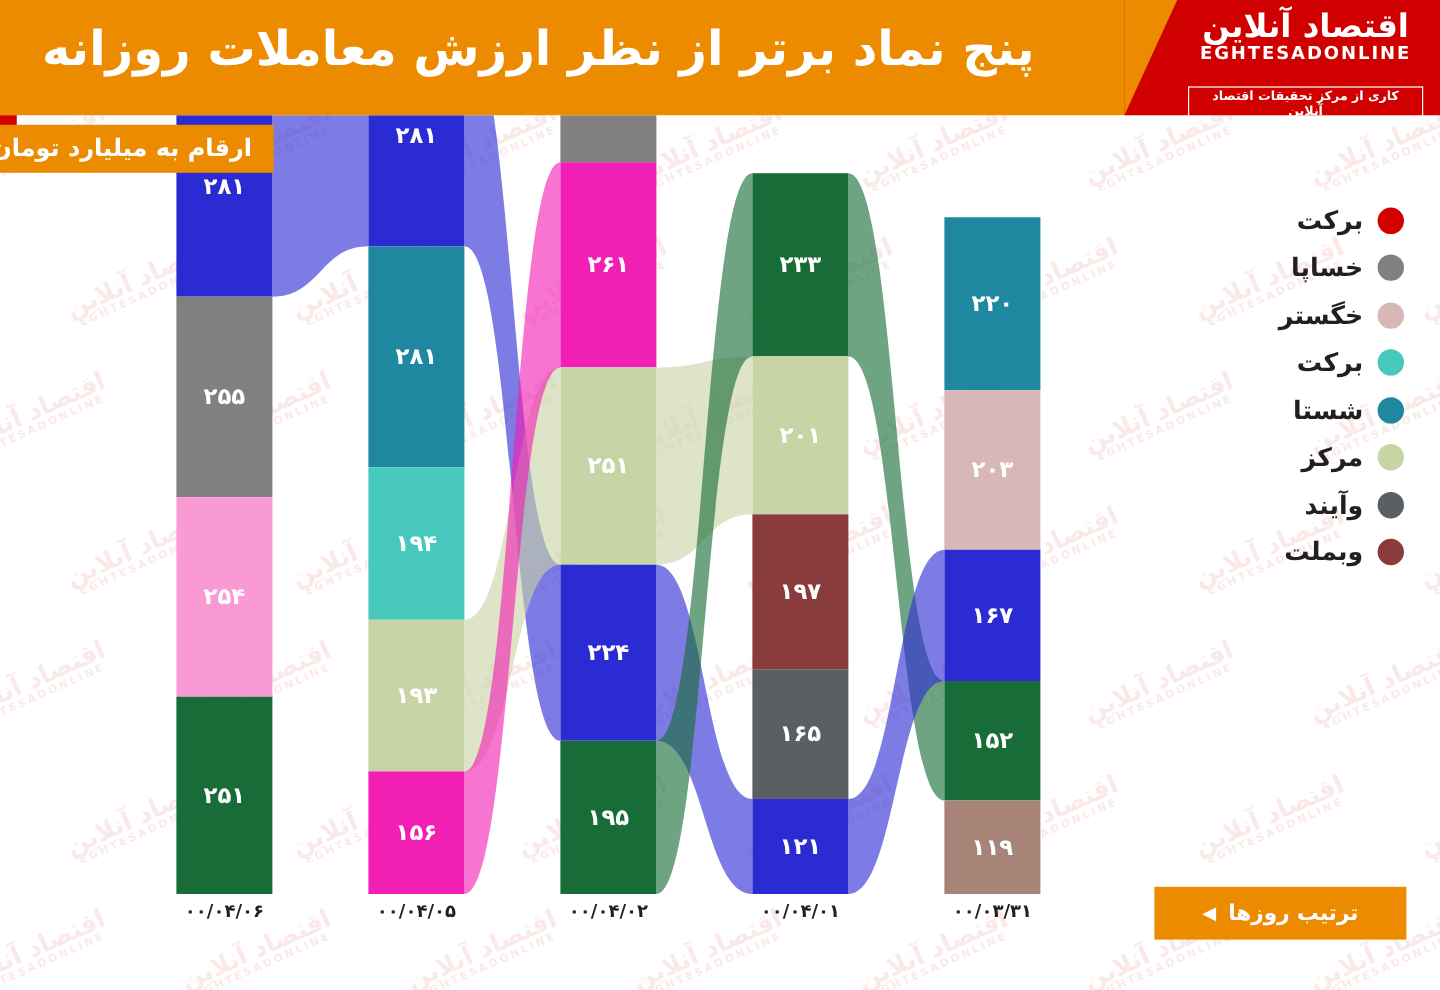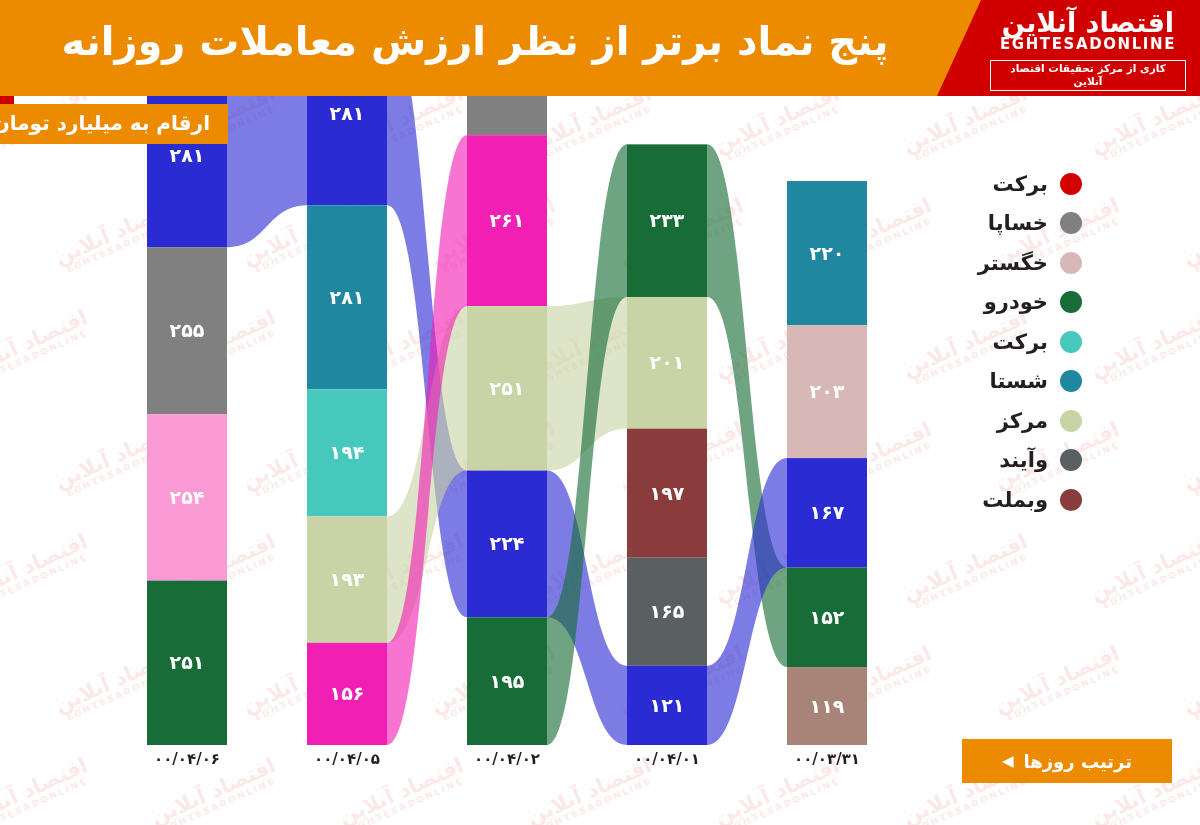--- a/index.html
+++ b/index.html
@@ -68,33 +68,33 @@
     letter-spacing: -1px; line-height: 1.1;
     direction: rtl;
   }
   #logo-en {
     font-size: 15px; font-weight: bold; color: #ffffff;
     letter-spacing: 1.6px; line-height: 1.1;
     direction: ltr;
     margin-top: -2px;
   }
   #logo-sub {
-    margin-top: 8px;
+    margin-top: 20px;
     display: inline-block;
     border: 1.5px solid #ffffff;
     padding: 1px 8px 2px 8px;
     font-size: 10.5px; font-weight: bold; color: #ffffff;
     direction: rtl;
     line-height: 1.25;
   }
   #main-title {
     position: absolute;
     top: 10px; right: 285px;
     width: 880px;
-    text-align: center;
+    text-align: left;
     font-size: 40px; font-weight: bold;
     color: #ffffff;
     direction: rtl;
     line-height: 1.55;
     letter-spacing: -0.5px;
     z-index: 6;
   }
   
   #header-sliver {
     position: absolute;
@@ -129,21 +129,21 @@
     gap: 10px;
     direction: rtl;
     z-index: 6;
     cursor: pointer;
   }
   #order-button .arrow { font-size: 15px; line-height: 1; }
 
   
   #legend {
     position: absolute;
-    left: 908px; top: 164px;
+    left: 996px; top: 164px;
     width: 190px;
     z-index: 6;
     direction: rtl;
   }
   .legend-item {
     display: flex; align-items: center; justify-content: flex-start;
     height: 39.5px;
     gap: 12px;
     padding-right: 16px;
   }
@@ -483,24 +483,20 @@
       </div>
       <div class="legend-item">
         <span class="legend-swatch" style="background: rgb(128, 128, 128);"></span>
         <span class="legend-label">خساپا</span>
       </div>
       <div class="legend-item">
         <span class="legend-swatch" style="background: rgb(216, 183, 183);"></span>
         <span class="legend-label">خگستر</span>
       </div>
       <div class="legend-item">
-        <span class="legend-swatch" style="background: rgb(23, 108, 55);"></span>
-        <span class="legend-label">خودرو</span>
-      </div>
-      <div class="legend-item">
         <span class="legend-swatch" style="background: rgb(70, 200, 189);"></span>
         <span class="legend-label">برکت</span>
       </div>
       <div class="legend-item">
         <span class="legend-swatch" style="background: rgb(31, 135, 160);"></span>
         <span class="legend-label">شستا</span>
       </div>
       <div class="legend-item">
         <span class="legend-swatch" style="background: rgb(200, 212, 165);"></span>
         <span class="legend-label">مرکز</span>

